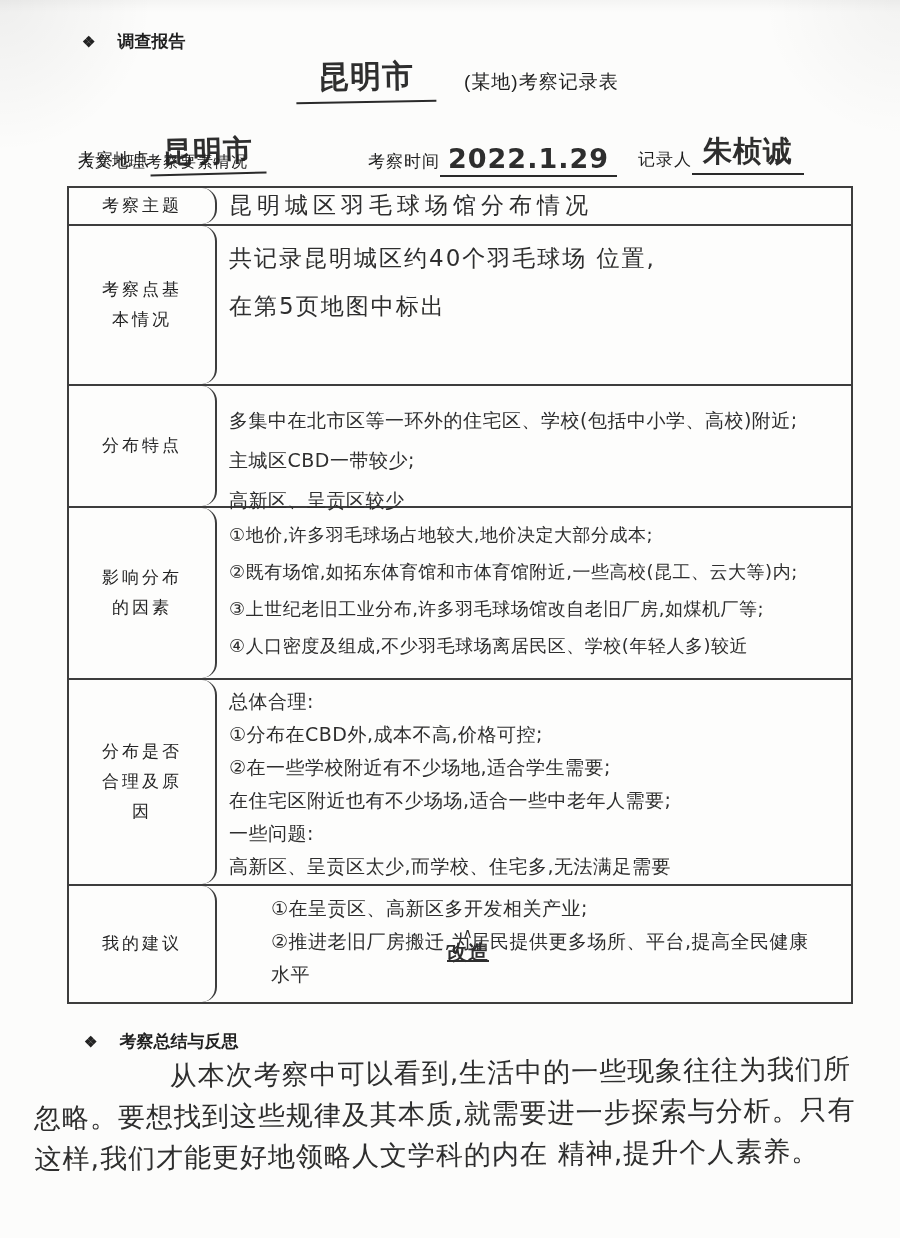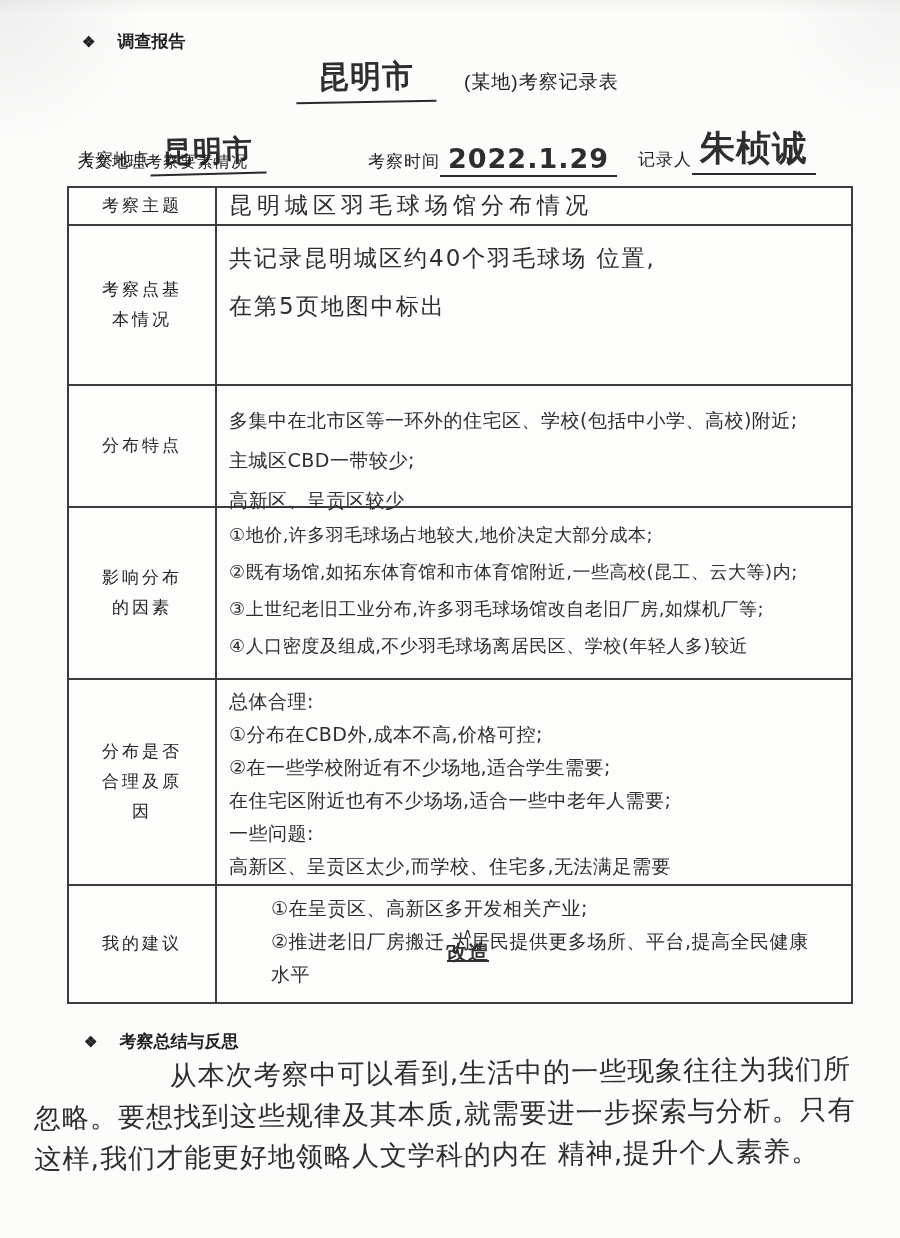--- a/index.html
+++ b/index.html
@@ -41,38 +41,39 @@
   .field .fvalue{
     display:inline-block;text-align:center;
     border-bottom:2px solid #2a2a2a;
     font-weight:bold;padding:0 8px 1px 8px;
   }
   #field-place{left:78px;top:100px;}
   #field-place .fvalue{font-size:29px;min-width:100px;transform:rotate(-1.5deg);}
   #field-time{left:368px;top:102px;}
   #field-time .fvalue{font-size:27px;min-width:110px;}
   #field-recorder{left:638px;top:100px;}
-  #field-recorder .fvalue{font-size:35px;min-width:96px;}
+  #field-recorder .fvalue{font-size:29px;min-width:96px;}
   .table-caption{position:absolute;left:78px;top:152px;font-size:16px;letter-spacing:1px;}
   
   .rec-table{
     position:absolute;left:67px;top:186px;width:786px;
     border:2px solid #3d3d3d;
     box-sizing:border-box;
     background:rgba(255,255,255,0.35);
   }
   .trow{display:flex;box-sizing:border-box;}
   .trow + .trow{border-top:2px solid #3d3d3d;}
   .tlabel{
     width:148px;flex:0 0 148px;box-sizing:border-box;
     border-right:2px solid #3d3d3d;
     display:flex;align-items:center;justify-content:center;
     text-align:center;white-space:pre-line;
     font-size:17px;line-height:1.75;letter-spacing:3px;
     color:#242424;
+    border-radius:15px;
   }
   .tcontent{
     flex:1;box-sizing:border-box;position:relative;
     padding:4px 12px 0 12px;
     white-space:pre-line;
   }
   #r0{height:36px;}  #r0 .tcontent{font-size:23px;letter-spacing:5px;padding-top:2px;}
   #r1{height:160px;} #r1 .tcontent{font-size:23px;line-height:48px;letter-spacing:2px;padding-top:8px;}
   #r2{height:122px;} #r2 .tcontent{font-size:19px;line-height:40px;letter-spacing:0.5px;padding-top:14px;}
   #r3{height:172px;} #r3 .tcontent{font-size:18px;line-height:37px;letter-spacing:0.5px;padding-top:8px;}

